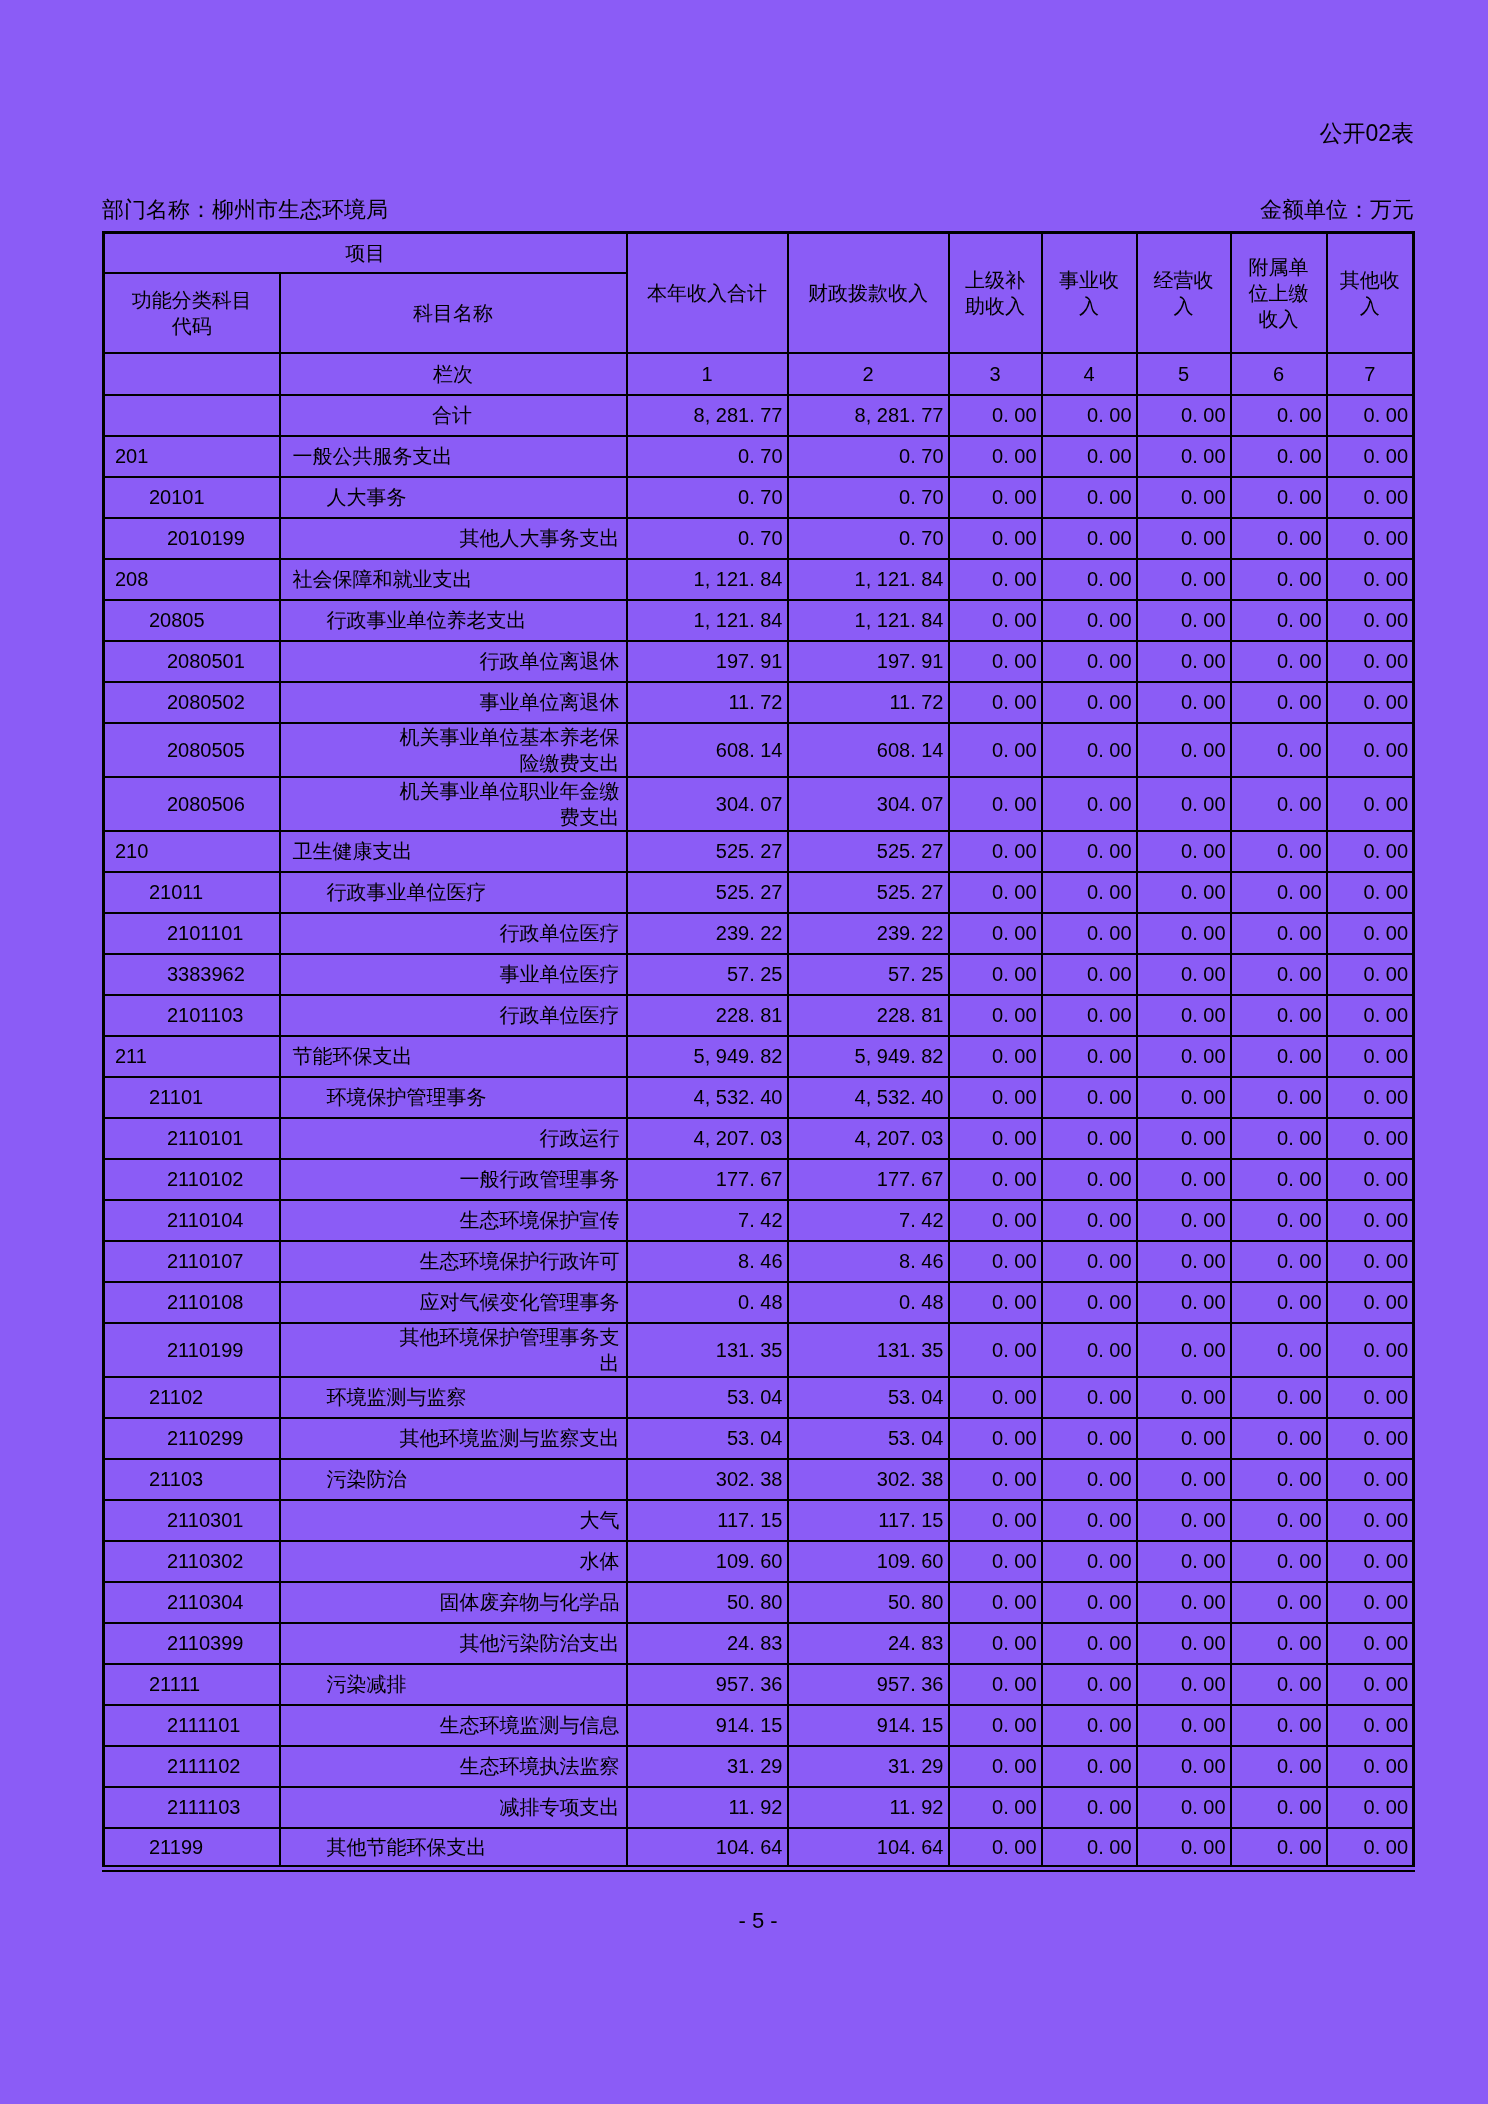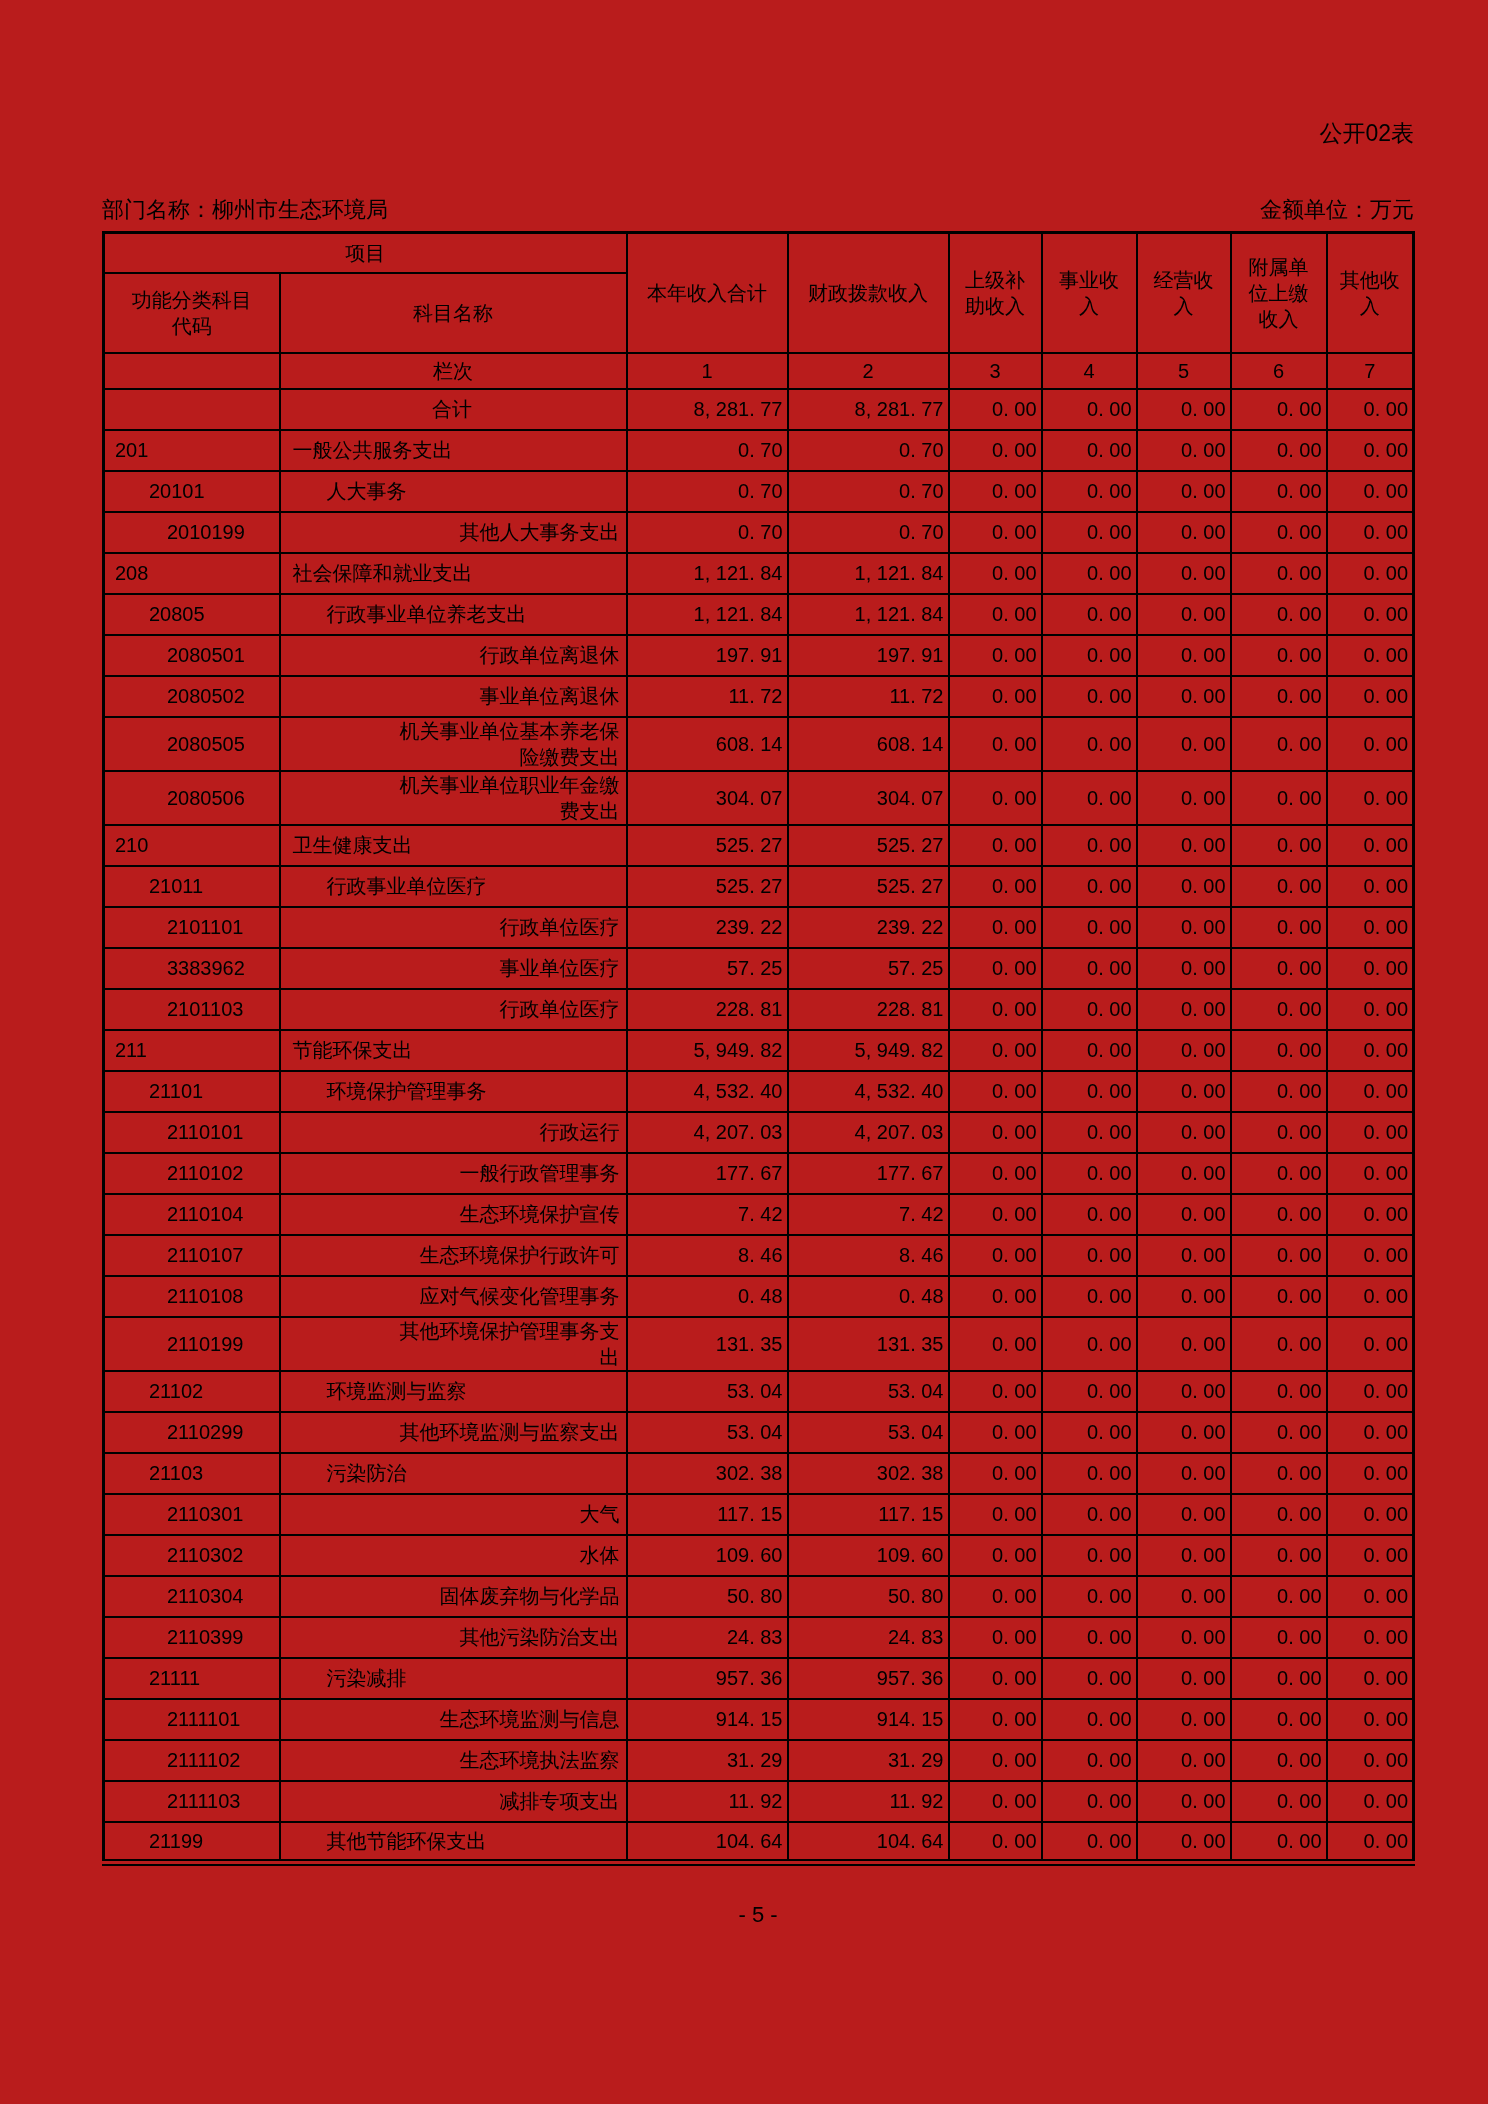--- a/index.html
+++ b/index.html
@@ -3,21 +3,21 @@
 <meta charset="utf-8">
 <style>
   * { box-sizing: border-box; }
   html, body { margin: 0; padding: 0; }
   body {
     width: 1488px; height: 2104px;
     background: #ffffff; color: #000000;
     font-family: "Liberation Sans", "DejaVu Sans", sans-serif;
     overflow: hidden;
   }
-  .page { position: relative; width: 1488px; height: 2104px; background: #b91c1c; }
+  .page { position: relative; width: 1488px; height: 2104px; background: #8b5cf6; }
   .content { margin-left: 102px; width: 1312px; }
 
   .corner-label {
     padding-top: 118px;
     text-align: right;
     font-size: 23px;
   }
   .doc-title {
     margin: 26px 0 0 0;
     text-align: center;
@@ -45,21 +45,21 @@
     font-weight: normal;
     font-size: 20px;
     line-height: 26px;
     vertical-align: middle;
     padding: 0;
     overflow: hidden;
   }
   thead th { text-align: center; white-space: pre-line; }
   thead tr.row-project th { height: 40px; }
   thead tr.row-subhead th { height: 80px; }
-  thead tr.row-lanci th { height: 36px; margin-top: 40px; }
+  thead tr.row-lanci th { height: 42px; margin-top: 40px; }
 
   tbody td { height: 41px; line-height: 37px; }
   td.code-cell { text-align: left; white-space: nowrap; }
   td.code-cell.lv1 { padding-left: 10px; }
   td.code-cell.lv2 { padding-left: 44px; }
   td.code-cell.lv3 { padding-left: 62px; }
   td.name-cell {
     text-align: left;
     white-space: pre-line;
     padding-left: 4px;

